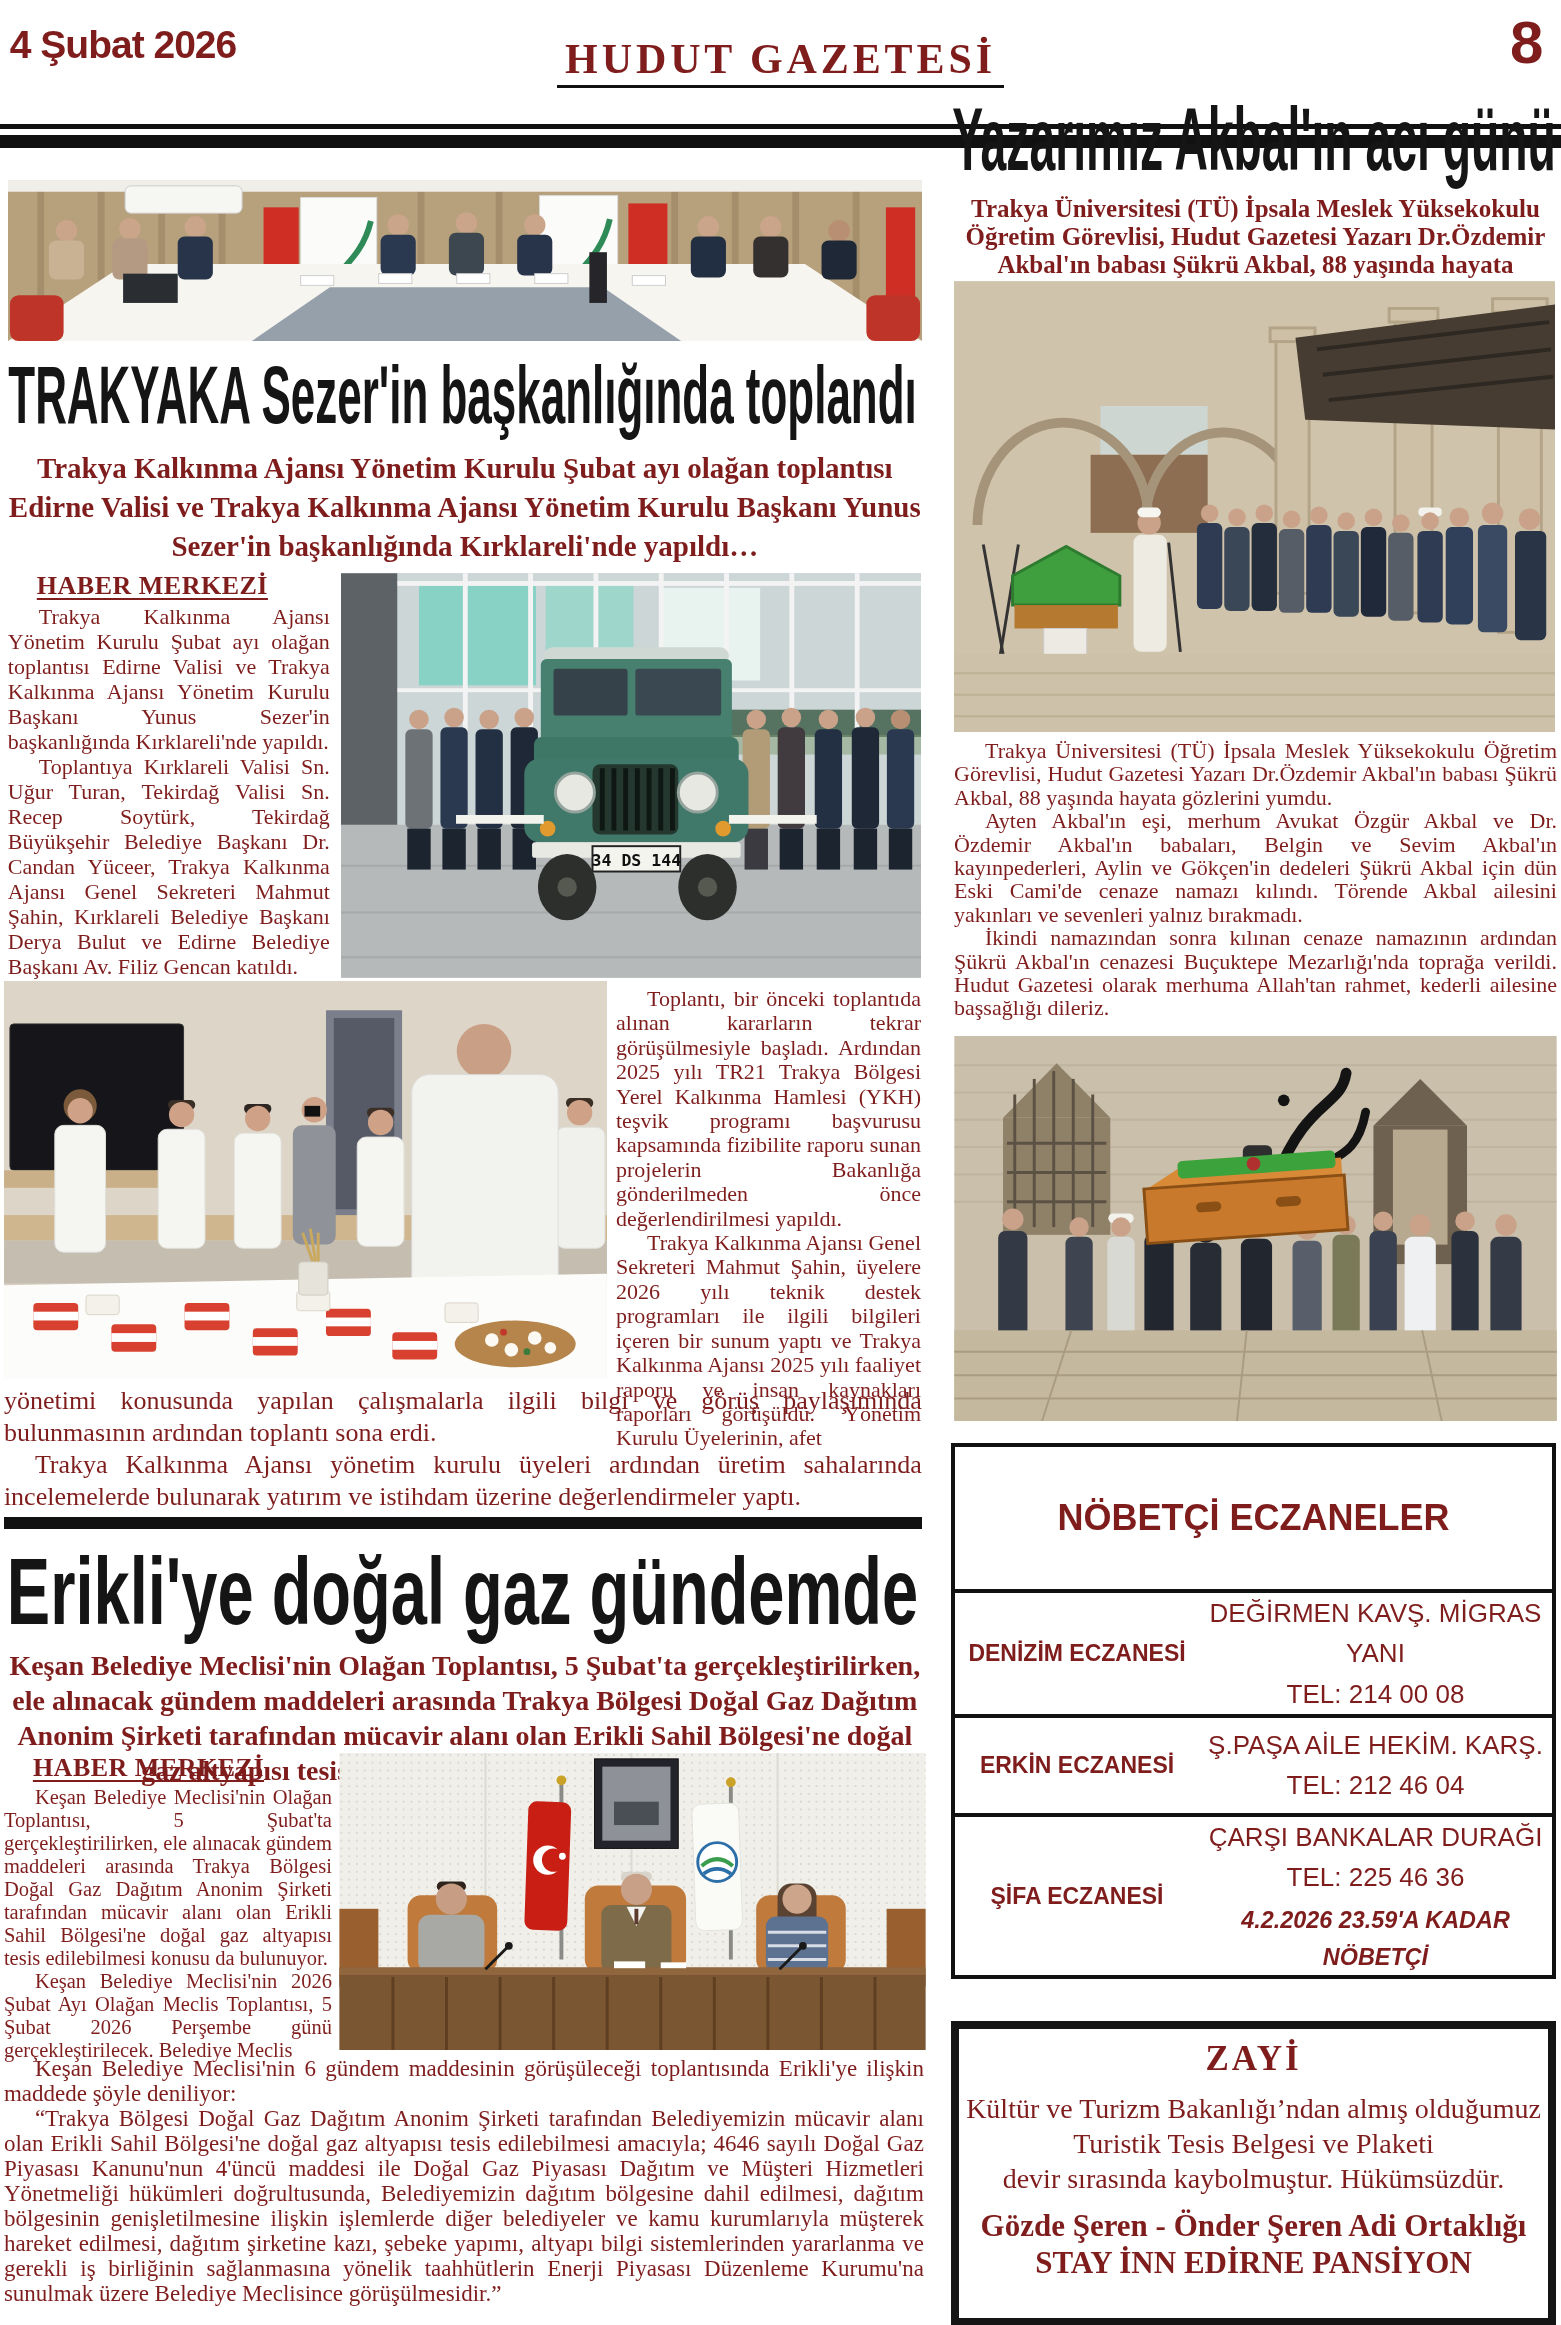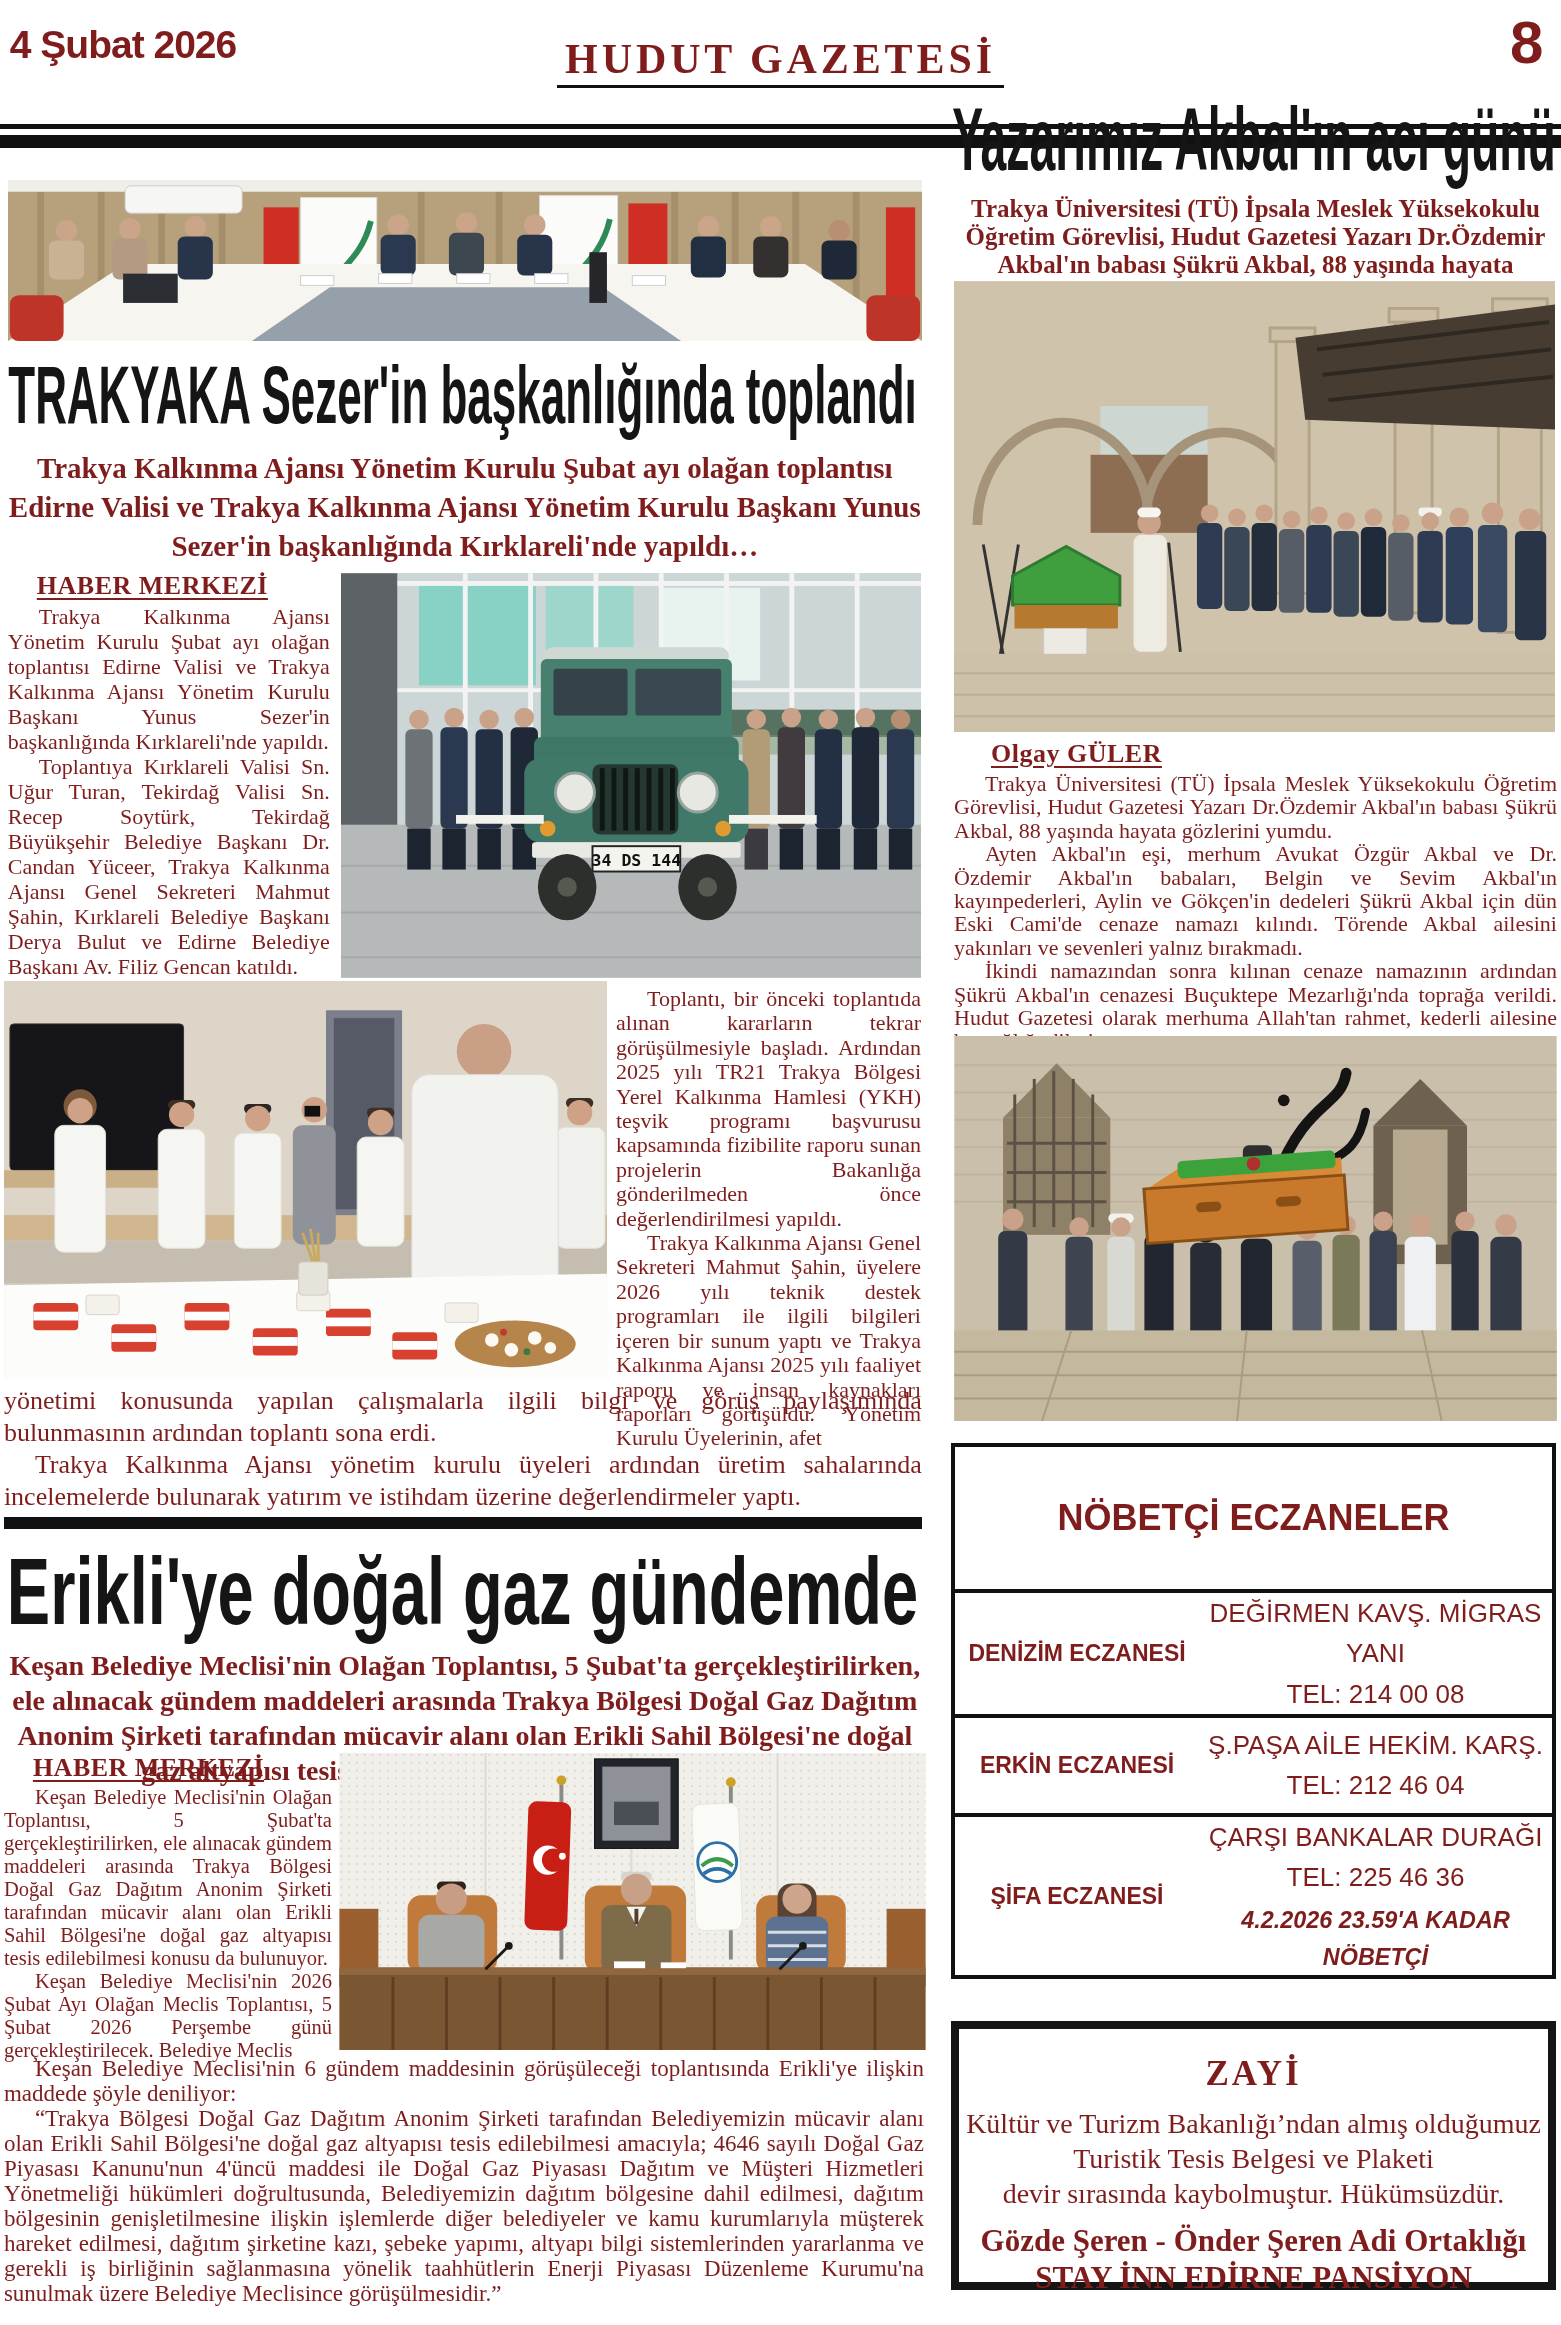--- a/index.html
+++ b/index.html
@@ -47,22 +47,22 @@
                justify-content:center;font-weight:bold;font-size:36px;letter-spacing:0;}
   .pharm-row{flex:1;display:flex;border-bottom:4.9px solid #111;}
   .pharm-row:last-child{border-bottom:none;}
   .pharm-name{width:244px;display:flex;align-items:center;justify-content:center;text-align:center;
               font-weight:bold;font-size:23px;line-height:1.4;padding:0 0;box-sizing:border-box;}
   .pharm-info{flex:1;display:flex;flex-direction:column;align-items:center;justify-content:center;
               font-size:26px;line-height:1.55;text-align:center;padding:0 5.9px;}
   .pharm-note{font-style:italic;font-weight:bold;font-size:23.4px;margin-top:5px;}
 
   
-  .zayi{left:951px;top:2021px;width:605px;height:269px;border:8.8px solid #151515;box-sizing:border-box;
-        text-align:center;padding-top:25px;}
+  .zayi{left:951px;top:2021px;width:605px;height:305px;border:8.8px solid #151515;box-sizing:border-box;
+        text-align:center;padding-top:10px;}
   .zayi-title{font:bold 35px "Liberation Serif",serif;letter-spacing:2.9px;margin-bottom:11.7px;}
   .zayi-line{font-size:28px;line-height:35px;}
   .zayi-sig{font:bold 31px "Liberation Serif",serif;line-height:37px;}
   .zayi-sig.first{margin-top:11.7px;}
 </style>
 </head>
 <body>
 
 <div class="page">
 
@@ -573,21 +573,20 @@
     </g>
     <rect y="382" width="616" height="80" fill="#cdc2a9"></rect>
     <g stroke="#bdb094" stroke-width="2">
       <line x1="0" y1="402" x2="616" y2="402"></line>
         <line x1="0" y1="424" x2="616" y2="424"></line>
         <line x1="0" y1="446" x2="616" y2="446"></line>
     </g>
   </svg>
 
   <div class="abs bodycol art3">
-    <div class="kicker">Olgay GÜLER</div>
     <p>Trakya Üniversitesi (TÜ) İpsala Meslek Yüksekokulu Öğretim Görevlisi, Hudut Gazetesi Yazarı Dr.Özdemir Akbal'ın babası Şükrü Akbal, 88 yaşında hayata gözlerini yumdu.</p>
     <p>Ayten Akbal'ın eşi, merhum Avukat Özgür Akbal ve Dr. Özdemir Akbal'ın babaları, Belgin ve Sevim Akbal'ın kayınpederleri, Aylin ve Gökçen'in dedeleri Şükrü Akbal için dün Eski Cami'de cenaze namazı kılındı. Törende Akbal ailesini yakınları ve sevenleri yalnız bırakmadı.</p>
     <p>İkindi namazından sonra kılınan cenaze namazının ardından Şükrü Akbal'ın cenazesi Buçuktepe Mezarlığı'nda toprağa verildi. Hudut Gazetesi olarak merhuma Allah'tan rahmet, kederli ailesine başsağlığı dileriz.</p>
   </div>
 
   <svg class="abs" style="left:954px;top:1036px;" width="603" height="385" viewBox="0 0 618 395">
     <rect width="618" height="395" fill="#c9bfab"></rect>
     <g stroke="#b9ad96" stroke-width="2" opacity=".6">
       <line x1="0" y1="30" x2="618" y2="30"></line>
         <line x1="0" y1="58" x2="618" y2="58"></line>

